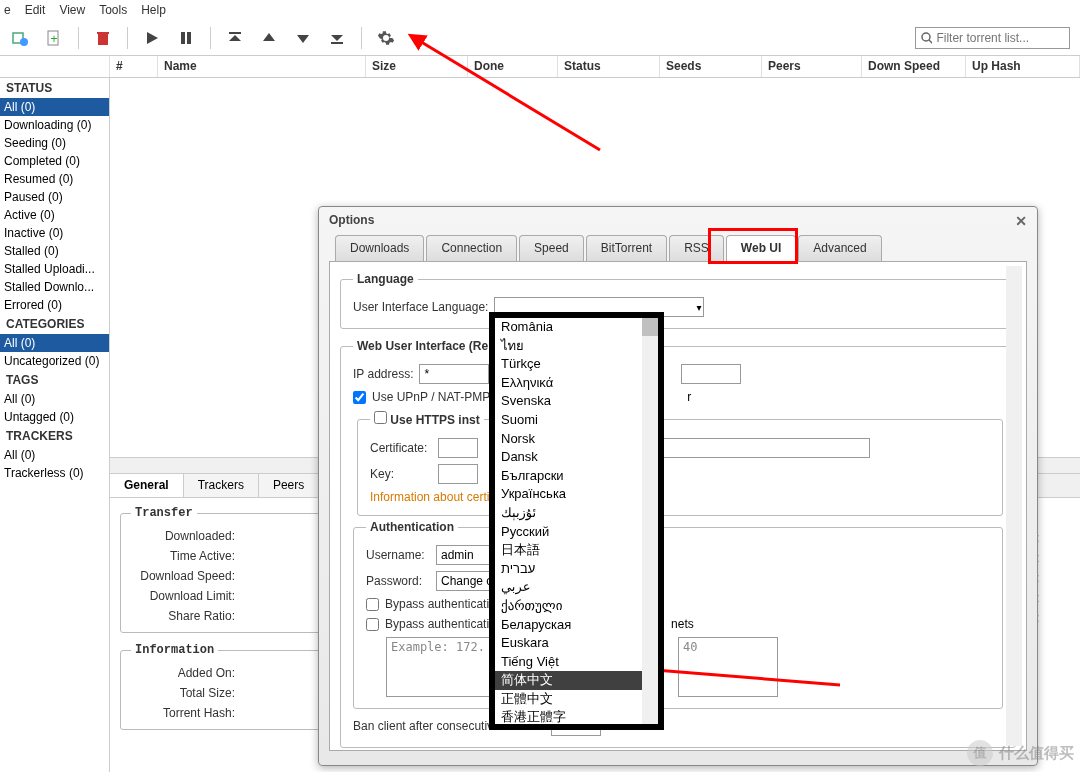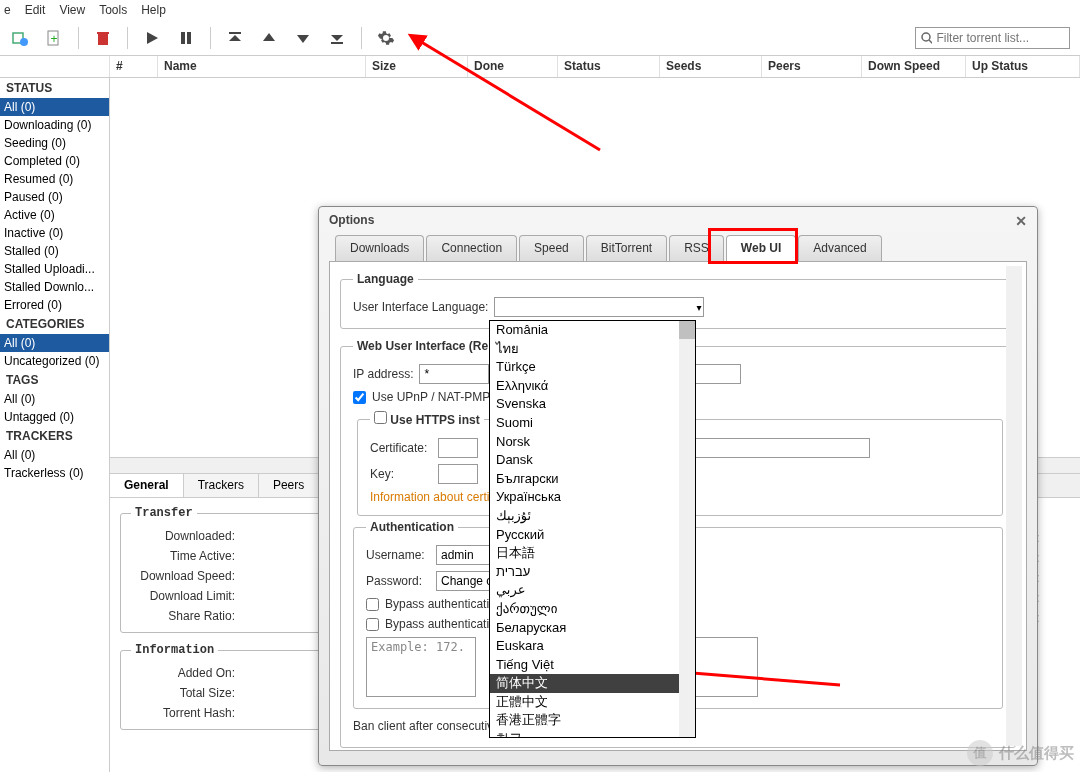--- a/index.html
+++ b/index.html
@@ -50,21 +50,21 @@
 .opt-fieldset { border: 1px solid #bbb; border-radius: 3px; padding: 8px 12px; margin-bottom: 10px; }
 .opt-fieldset legend { padding: 0 4px; font-weight: bold; color: #333; }
 .opt-row { display: flex; align-items: center; gap: 6px; padding: 3px 0; }
 .opt-row label { color: #333; }
 .text-input { border: 1px solid #999; padding: 2px 4px; height: 20px; background: #fff; }
 .select-box { border: 1px solid #999; height: 20px; width: 210px; background: #fff; display: flex; align-items: center; justify-content: flex-end; padding: 0 2px; }
 .select-box::after { content: "▾"; font-size: 10px; }
 .orange { color: #d87a00; }
 
 
-.dropdown { position: absolute; left: 489px; top: 320px; width: 207px; height: 418px; background: #fff; border: 1px solid #000000; z-index: 100; overflow: hidden; }
+.dropdown { position: absolute; left: 489px; top: 312px; width: 175px; height: 418px; background: #fff; border: 6px solid #000000; z-index: 100; overflow: hidden; }
 .dropdown .scroll-track { position: absolute; right: 0; top: 0; width: 16px; height: 100%; background: #f0f0f0; }
 .dropdown .scroll-thumb { position: absolute; right: 0; top: 0; width: 16px; height: 18px; background: #c0c0c0; }
 .dropdown .opt { padding: 1px 6px; color: #000; font-size: 13px; line-height: 16.6px; }
 .dropdown .opt.selected { background: #404040; color: #fff; }
 
 
 .arrow { position: absolute; pointer-events: none; }
 
 
 .watermark { position: absolute; right: 6px; bottom: 6px; display: flex; align-items: center; gap: 6px; opacity: 0.55; }
@@ -155,21 +155,21 @@
 <div class="columns-header">
   <div class="col" style="width:110px"></div>
   <div class="col" style="width:48px">#</div>
   <div class="col" style="width:208px">Name</div>
   <div class="col" style="width:102px">Size</div>
   <div class="col" style="width:90px">Done</div>
   <div class="col" style="width:102px">Status</div>
   <div class="col" style="width:102px">Seeds</div>
   <div class="col" style="width:100px">Peers</div>
   <div class="col" style="width:104px">Down Speed</div>
-  <div class="col" style="flex:1">Up Status</div>
+  <div class="col" style="flex:1">Up Hash</div>
 </div>
 
 <div class="main">
 
   <div class="sidebar" id="sidebar">
       <div class="group-header">STATUS</div>
       <div class="item selected">All (0)</div>
       <div class="item">Downloading (0)</div>
       <div class="item">Seeding (0)</div>
       <div class="item">Completed (0)</div>
@@ -314,21 +314,21 @@
         <div class="opt-row">
             <input type="checkbox" style="">
             <label>Bypass authenticati</label>
           </div>
         <div class="opt-row">
             <input type="checkbox" style="">
             <label>Bypass authenticati</label>
             <span style="width:170px"></span>
             <span>nets</span>
           </div>
-        <div class="opt-row" style="">
+        <div class="opt-row" style="margin-left:20px">
           <div class="text-input" style="width:110px;height:60px;color:#888;font-family:monospace">Example: 172.</div>
           <span style="width:170px"></span>
           <div class="text-input" style="width:100px;height:60px;color:#888;font-family:monospace">40</div>
         </div>
       </fieldset>
       <div class="opt-row">
         <label>Ban client after consecutive failures:</label>
         <input class="text-input" style="width: 50px;" value="5">
       </div>
     </fieldset>

